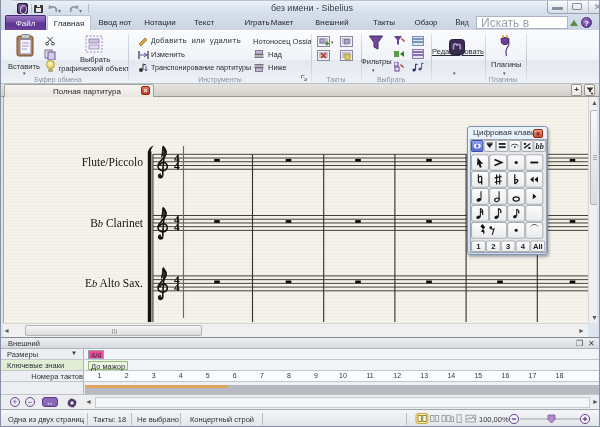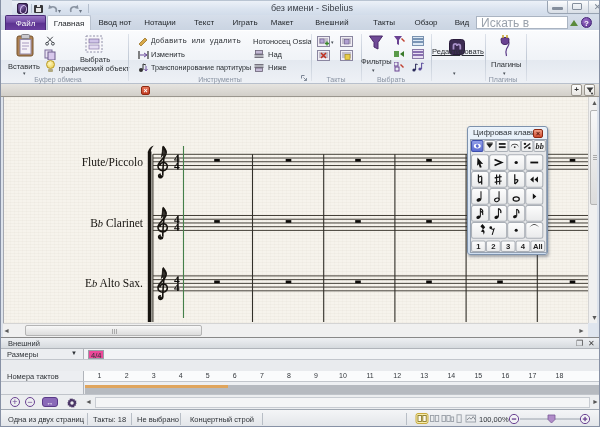--- a/index.html
+++ b/index.html
@@ -134,26 +134,26 @@
       </div>
   </div>
 </div>
 
 <div id="tabbar">
   <div id="filebtn">Файл</div>
   <div id="tab-glavnaya" class="rtab" style="left:47px;width:44px;">Главная</div>
   <div class="rtab" style="left:95px;width:40px;">Ввод нот</div>
   <div class="rtab" style="left:140px;width:40px;">Нотации</div>
   <div class="rtab" style="left:186px;width:36px;text-align:center;">Текст</div>
-  <div class="rtab" style="left:228px;width:34px;">Играть</div>
+  <div class="rtab" style="left:240px;width:34px;">Играть</div>
   <div class="rtab" style="left:263px;width:38px;">Макет</div>
   <div class="rtab" style="left:306px;width:52px;font-family:Liberation Mono, monospace;">Внешний вид</div>
   <div class="rtab" style="left:364px;width:40px;">Такты</div>
   <div class="rtab" style="left:408px;width:36px;">Обзор</div>
-  <div class="rtab" style="left:448px;width:28px;">Вид</div>
+  <div class="rtab" style="left:448px;width:28px;font-family:Liberation Serif, serif;">Вид</div>
   <div id="searchbox">Искать в полосе</div>
   <div id="greentri"></div>
   <div id="helpbtn">?</div>
 </div>
 
 <div id="ribbon">
 
   <svg class="abs" style="left:16px;top:3px" width="19" height="23" viewBox="0 0 19 23">
     <rect x="1" y="2" width="16" height="20" rx="2" fill="#ad8152" stroke="#77522c"></rect>
     <rect x="4" y="5.5" width="11" height="14.5" fill="#f5f2f8" stroke="#9288a8"></rect>
@@ -289,20 +289,21 @@
     <path d="M4 5c0-2 8-2 8 0l-.5 4c-1.5 2-5.5 2-7 0Z" fill="#6a4292" stroke="#4a2a6a"></path>
     <path d="M6 4V1M10 4V1" stroke="#c8a838" stroke-width="1.6"></path>
   </svg>
   <div class="smalltext" style="left:491px;top:29px;">Плагины</div>
   <div class="dropx" style="left:503px;top:39px;">▾</div>
   <div class="glabel" style="left:480px;width:46px;">Плагины</div>
   <div class="gsep" style="left:526px"></div>
 </div>
 
 <div id="doctabs">
+  <div id="dtab">Полная партитура</div>
   <div id="dtabx">×</div>
 
 </div>
 <div class="dtbtn" style="left:571px;top:84px;">+</div>
 <div class="dtbtn" style="left:584px;top:84px;"><svg width="8" height="8" viewBox="0 0 8 8" style="margin-top:2px">
       <path d="M0.5 0.5h7l-2.5 3v2l-2-1v-1Z" fill="#3a3a3a"></path>
       <circle cx="6" cy="6.6" r="1" fill="#3a3a3a"></circle>
     </svg></div>
 
 <div id="score">
@@ -491,21 +492,25 @@
 <div id="timeline">
   <div id="tlhead">
       <span style="position:absolute;left:8px;top:1px">Внешний</span>
     <span style="position:absolute;left:576px;top:1px;font-size:8px;color:#444">❐</span>
     <span style="position:absolute;left:588px;top:1px;font-size:8px;color:#444">✕</span>
   </div>
   <div class="tlrow" style="top:11px;background:#f2f4f6;">
     <div class="tlcell" style="background:#eceef1;">Размеры <span style="position:absolute;right:6px;top:1px;font-size:6px">▼</span></div>
     <div class="badge" style="left:88px;top:1px;">4/4</div>
   </div>
-  <div class="tlrow" style="top:33px;background:#fafbfc;">
+  <div class="tlrow" style="top:22px;background:#f2f4f6;">
+    <div class="tlcell" style="background:#e1edd4;">Ключевые знаки</div>
+    <div class="badge" style="left:88px;top:1px;background:#edf4e3;border-color:#8fbf6f;">До мажор</div>
+  </div>
+  <div class="tlrow" style="top:33px;background:#fafbfc;text-align:right;">
     <div class="tlcell" style="background:#eceef1;">Номера тактов</div>
       <span class="tlnum" style="left:99.5px">1</span>
       <span class="tlnum" style="left:126.6px">2</span>
       <span class="tlnum" style="left:153.6px">3</span>
       <span class="tlnum" style="left:180.7px">4</span>
       <span class="tlnum" style="left:207.7px">5</span>
       <span class="tlnum" style="left:234.8px">6</span>
       <span class="tlnum" style="left:261.9px">7</span>
       <span class="tlnum" style="left:288.9px">8</span>
       <span class="tlnum" style="left:316.0px">9</span>

